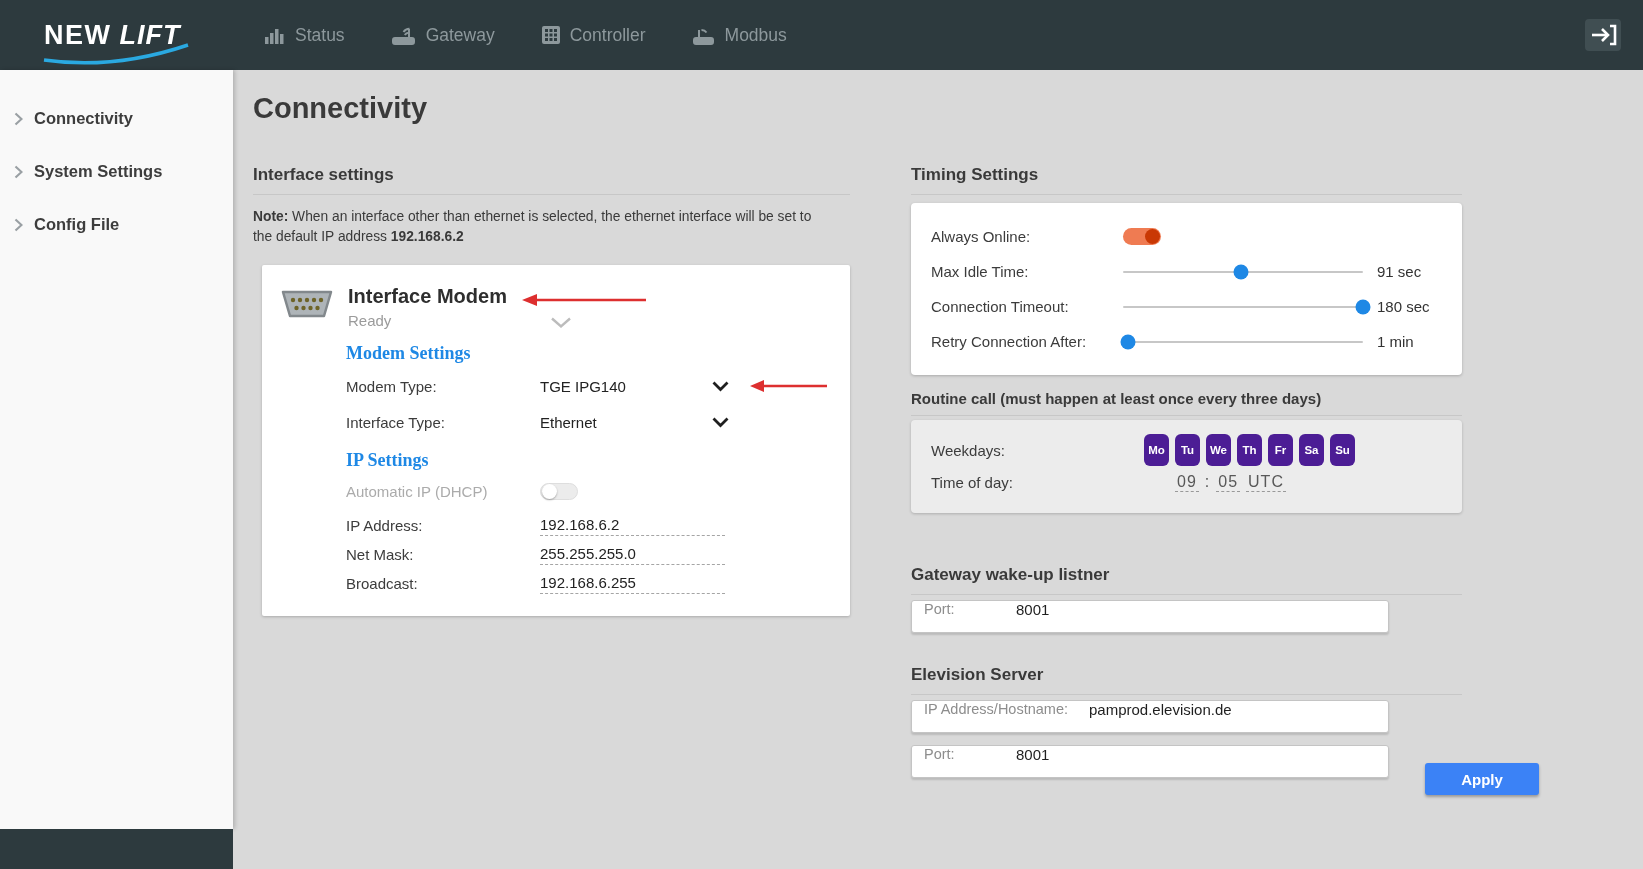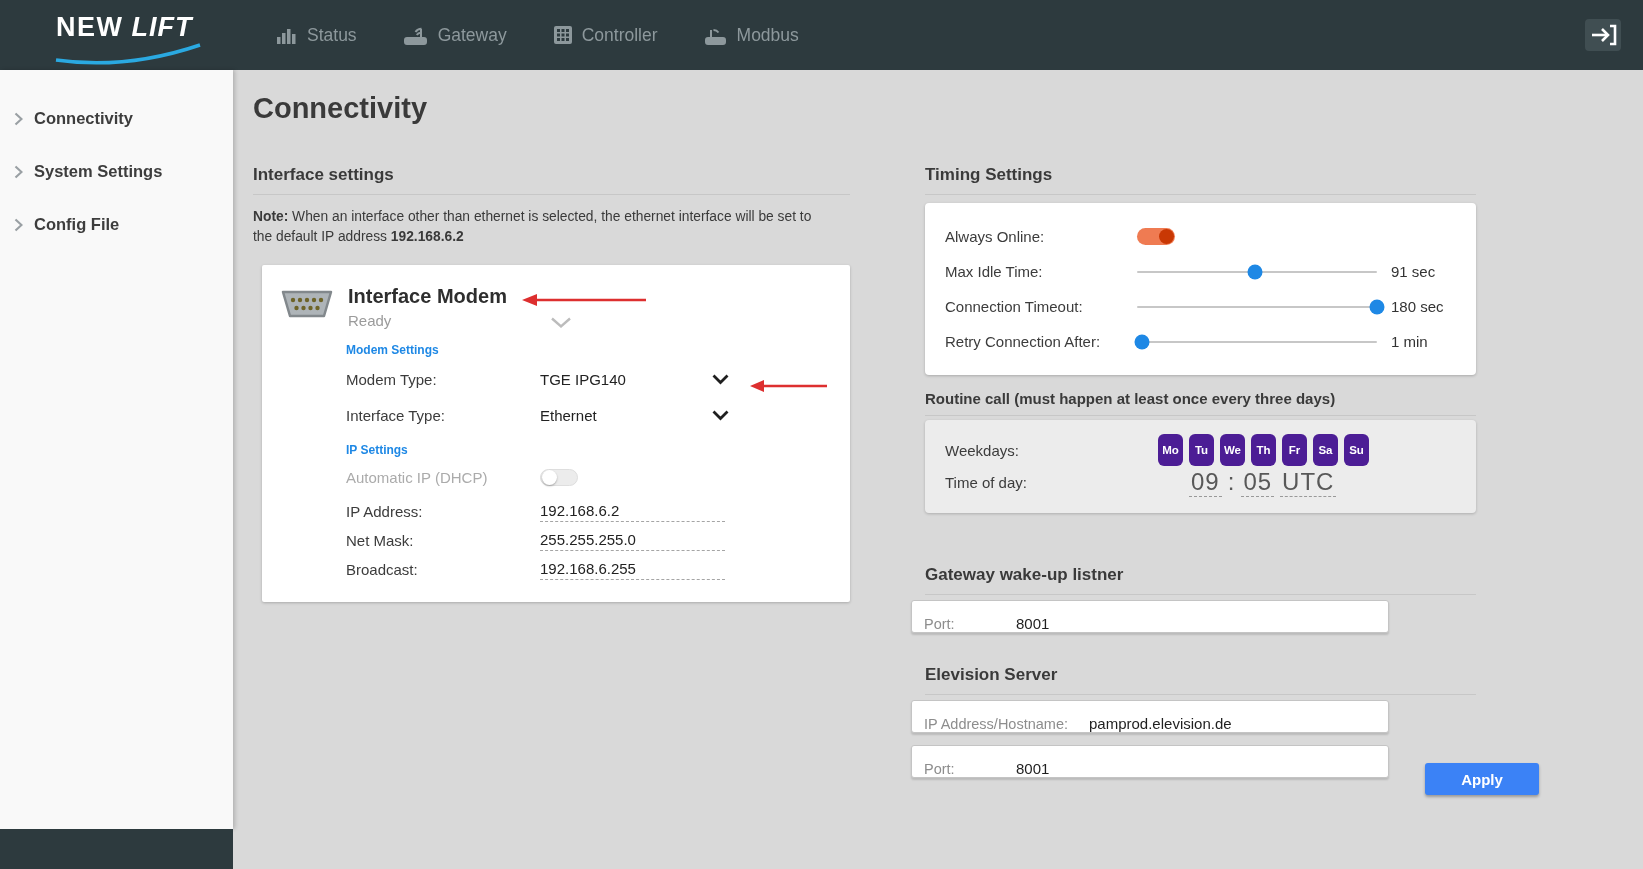--- a/index.html
+++ b/index.html
@@ -5,21 +5,21 @@
   * { box-sizing: border-box; margin: 0; padding: 0; }
   html,body { width:1643px; height:869px; }
   body {
     font-family: "Liberation Sans", sans-serif;
     background:#d9d9d9;
     position:relative;
     overflow:hidden;
   }
   
   .navbar{position:absolute;left:0;top:0;width:1643px;height:70px;background:#2d3a3e;display:flex;align-items:center;}
-  .logo{position:relative;margin-left:56px;width:150px;height:46px;display:flex;}
+  .logo{position:relative;margin-left:44px;width:150px;height:46px;display:flex;align-items:center;}
   .logo-new{color:#fff;font-weight:bold;font-size:27px;letter-spacing:1.5px;}
   .logo-lift{color:#fff;font-weight:bold;font-style:italic;font-size:27px;margin-left:8px;letter-spacing:1px;}
   .logo-swoosh{position:absolute;left:-2px;bottom:-8px;}
   .nav-items{display:flex;align-items:center;margin-left:70px;gap:46px;}
   .nav-item{display:flex;align-items:center;gap:9px;cursor:pointer;}
   .nav-label{color:#8d989c;font-size:17.5px;}
   .nav-ic{display:flex;align-items:center;}
   .logout{position:absolute;right:22px;top:19px;cursor:pointer;}
   
   .sidebar{position:absolute;left:0;top:70px;width:233px;height:759px;background:#f9f9f9;box-shadow:2px 0 4px rgba(0,0,0,.18);padding-top:22px;z-index:2;}
@@ -32,59 +32,59 @@
   .col-heading{font-size:17px;font-weight:bold;color:#3a3a3a;border-bottom:1px solid #c7c7c7;padding-bottom:9px;}
   
   .left-col{position:absolute;left:20px;top:95px;width:597px;}
   .note{margin-top:12px;width:578px;font-size:13.8px;line-height:1.45;color:#3a3a3a;}
   .card{position:relative;margin-left:9px;margin-top:18px;width:588px;background:#fff;border-radius:2px;box-shadow:0 1px 3px rgba(0,0,0,.22);padding:20px 16px 18px;}
   .device-row{display:flex;gap:12px;}
   .device-name{font-size:20px;font-weight:bold;color:#2e2e2e;}
   .device-status{font-size:15px;color:#9b9b9b;margin-top:4px;}
   .device-chevron{position:absolute;left:288px;top:50px;}
   .settings{margin-left:68px;margin-top:14px;}
-  .blue-heading{color:#1e88e5;font-size:12px;font-weight:bold;margin:10px 0 4px;}
+  .blue-heading{color:#1e88e5;font-size:18px;font-weight:bold;margin:10px 0 4px;font-family:Liberation Serif, serif;}
   .s-row{display:flex;align-items:center;height:36px;}
   .s-label{width:194px;font-size:15px;color:#3c3c3c;}
   .s-value{width:172px;font-size:15px;color:#222;}
   .dd{display:flex;align-items:center;cursor:pointer;}
   .ip-row{display:flex;align-items:center;height:29px;}
   .ip-value{width:185px;font-size:15px;color:#222;border-bottom:1px dashed #a5a5a5;padding-bottom:2px;cursor:text;}
   .dhcp-row{display:flex;align-items:center;height:32px;margin-bottom:4px;}
   .dhcp-label{width:194px;font-size:15px;color:#ababab;}
   .arrow-annot{position:absolute;pointer-events:none;}
   
   .toggle{position:relative;width:38px;height:17px;border-radius:9px;cursor:pointer;}
   .toggle.off{background:#ececec;border:1px solid #dedede;}
   .toggle.off .knob{position:absolute;left:1px;top:0px;width:15px;height:15px;border-radius:50%;background:#fff;box-shadow:0 1px 2px rgba(0,0,0,.3);}
   .toggle.on{background:#ef7b52;}
   .toggle.on .knob{position:absolute;right:1px;top:1px;width:15px;height:15px;border-radius:50%;background:#c93804;}
   
   .right-col{position:absolute;left:678px;top:95px;width:640px;height:704px;}
-  .rc-abs{position:absolute;left:14px;}
+  .rc-abs{position:absolute;left:0;}
   .timing-heading{top:0;width:551px;}
   .timing-card{top:38px;width:551px;height:172px;background:#fff;border-radius:4px;box-shadow:0 1px 3px rgba(0,0,0,.22);padding:16px 20px;}
   .t-row{display:flex;align-items:center;height:35px;}
   .t-label{width:192px;font-size:15px;color:#3c3c3c;}
   .t-value{margin-left:14px;font-size:15px;color:#333;}
   .slider{position:relative;width:240px;height:16px;cursor:pointer;}
   .slider .track{position:absolute;left:0;right:0;top:50%;margin-top:-1px;height:2px;background:#c7c7c7;border-radius:1px;}
   .slider .knob{position:absolute;top:50%;transform:translate(-50%,-50%);width:15px;height:15px;border-radius:50%;background:#1e88e5;cursor:grab;}
   .routine-heading{top:225px;width:551px;font-size:15px;font-weight:bold;color:#3a3a3a;border-bottom:1px solid #c7c7c7;padding-bottom:8px;}
   .routine-card{top:255px;width:551px;height:93px;background:#ececec;border-radius:4px;box-shadow:0 1px 3px rgba(0,0,0,.2);padding:14px 20px 10px;}
   .r-row{display:flex;align-items:center;height:32px;gap:40px;}
   .r-label{width:173px;font-size:15px;color:#3c3c3c;}
   .weekdays{display:flex;gap:6px;}
   .pill{width:25px;height:32px;border-radius:6px;background:#4c1d95;color:#fff;font-size:11.5px;font-weight:bold;display:flex;align-items:center;justify-content:center;cursor:pointer;}
-  .timeofday{margin-left:31px;display:flex;align-items:baseline;gap:6px;font-size:24px;color:#585858;letter-spacing:1px;}
+  .timeofday{margin-left:31px;display:flex;align-items:baseline;gap:6px;font-size:16px;color:#585858;letter-spacing:1px;}
   .time-part{border-bottom:1px dashed #999;padding:0 2px;cursor:text;}
   .time-sep{color:#585858;}
   .wakeup-heading{top:400px;width:551px;}
   .elev-heading{top:500px;width:551px;}
-  .input-bar{position:absolute;left:0;width:478px;height:33px;background:#fff;border:1px solid #c4c4c4;border-radius:3px;box-shadow:0 2px 2px rgba(0,0,0,.14);display:flex;align-items:flex-end;padding:0 12px;}
+  .input-bar{position:absolute;left:0;width:478px;height:33px;background:#fff;border:1px solid #c4c4c4;border-radius:3px;box-shadow:0 2px 2px rgba(0,0,0,.14);display:flex;align-items:flex-start;padding:0 12px;}
   .bar-port1{top:435px;} .bar-host{top:535px;} .bar-port2{top:580px;}
   .bar-label{font-size:14.5px;color:#8d8d8d;}
   .w92{width:92px;} .w153{width:153px;margin-right:12px;}
   .bar-value{font-size:15px;color:#1f1f1f;cursor:text;}
   .apply-btn{position:absolute;left:514px;top:598px;width:114px;height:32px;background:#3b82f6;color:#fff;font-weight:bold;font-size:15px;border:none;border-radius:3px;box-shadow:0 2px 3px rgba(0,0,0,.3);cursor:pointer;display:flex;align-items:center;justify-content:center;}
 </style>
 </head>
 <body>
 
 <div class="navbar">

